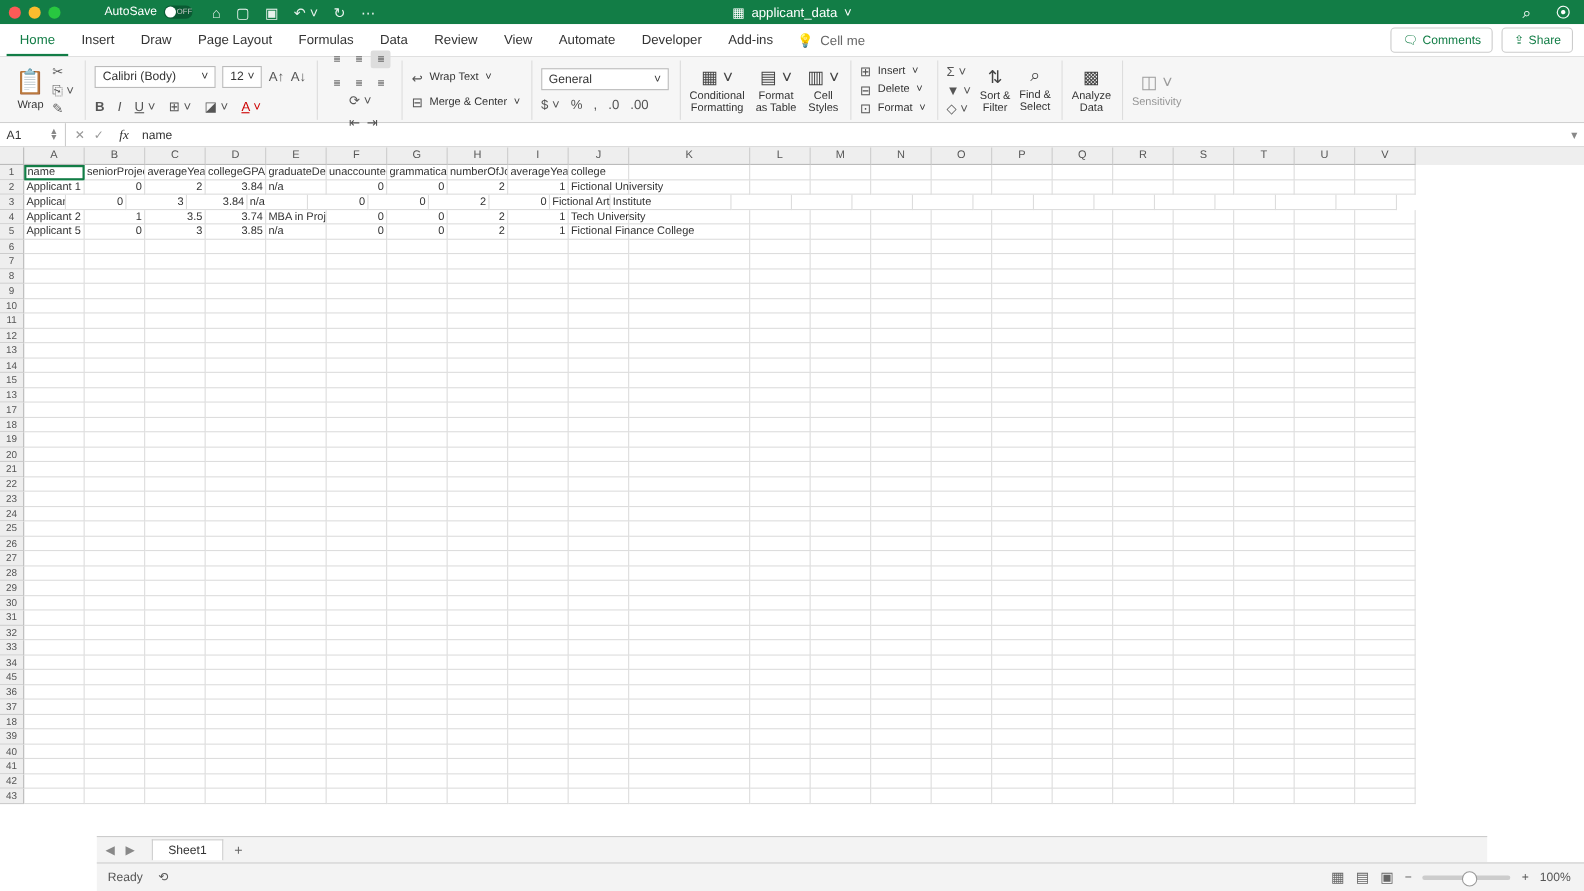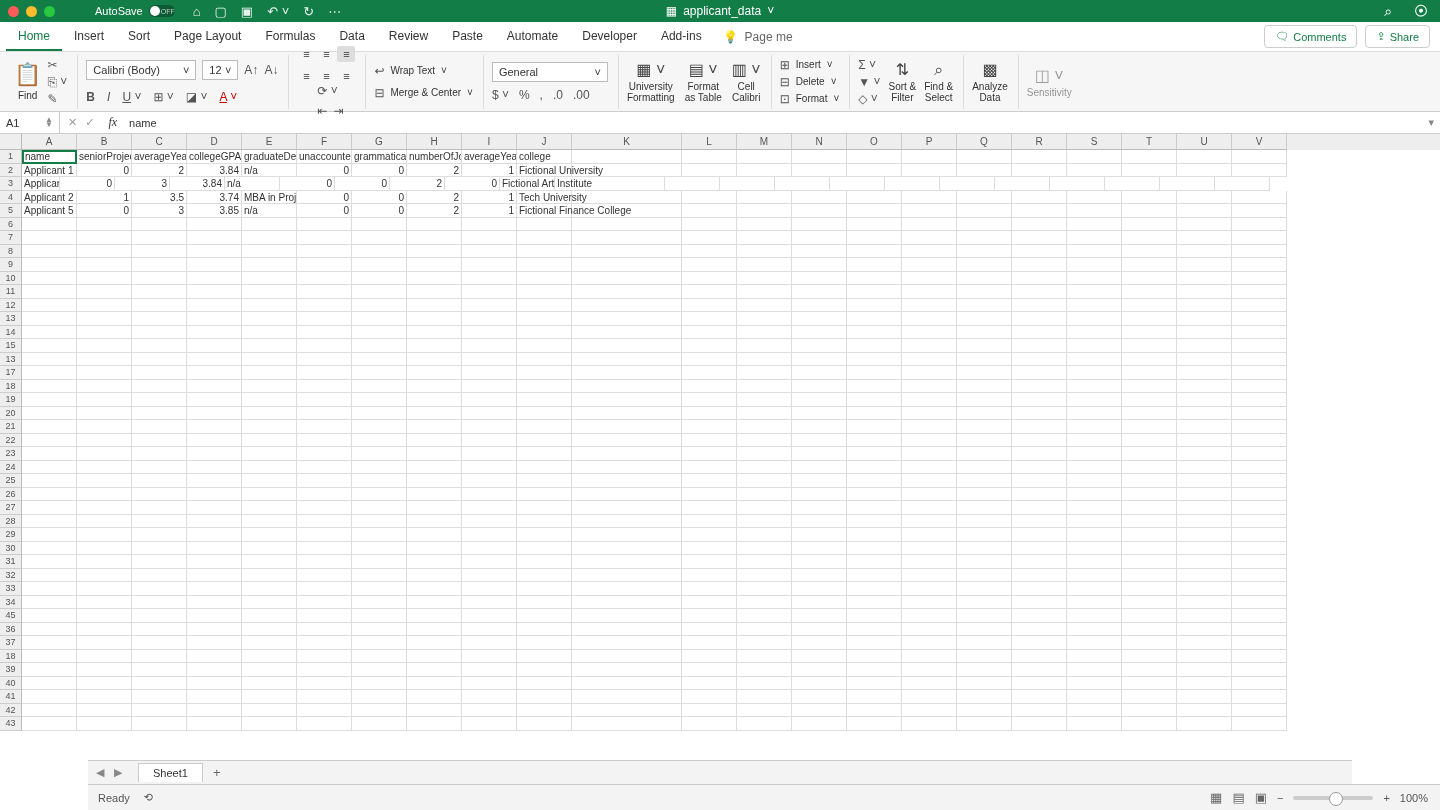--- a/index.html
+++ b/index.html
@@ -92,46 +92,46 @@
   <div class="topright">
     <span>⌕</span>
     <span>⦿</span>
   </div>
 </div>
 
 <div class="ribbonbar">
   <div class="tabs" id="tabs">
       <div class="tab active">Home</div>
       <div class="tab">Insert</div>
-      <div class="tab">Sort</div>
+      <div class="tab">Draw</div>
       <div class="tab">Page Layout</div>
       <div class="tab">Formulas</div>
       <div class="tab">Data</div>
       <div class="tab">Review</div>
-      <div class="tab">Paste</div>
+      <div class="tab">View</div>
       <div class="tab">Automate</div>
       <div class="tab">Developer</div>
       <div class="tab">Add-ins</div>
     </div>
   <div class="tellme">
     <span>💡</span>
-    <span>Page me</span>
+    <span>Cell me</span>
   </div>
   <div class="rbtns">
     <div class="rbtn">🗨 <span>Comments</span></div>
     <div class="rbtn">⇪ <span>Share</span></div>
   </div>
 </div>
 
 <div class="ribbon">
   <div class="grp sep">
     <div class="hstack">
       <div class="vstack" style="align-items:center">
         <span class="pastebig">📋</span>
-        <span class="lbl">Find</span>
+        <span class="lbl">Wrap</span>
       </div>
       <div class="clipside">
         <span class="smico">✂</span>
         <span class="smico">⎘ ˅</span>
         <span class="smico">✎</span>
       </div>
     </div>
   </div>
   <div class="grp sep">
     <div class="vstack" style="gap:10px">
@@ -196,32 +196,32 @@
         <span class="smico">,</span>
         <span class="smico">.0</span>
         <span class="smico">.00</span>
       </div>
     </div>
   </div>
   <div class="grp sep">
     <div class="hstack" style="gap:10px">
       <div class="vstack" style="align-items:center">
           <span class="ico">▦ ˅</span>
-          <span class="lbl" style="white-space:pre">University
+          <span class="lbl" style="white-space:pre">Conditional
 Formatting</span>
         </div>
       <div class="vstack" style="align-items:center">
           <span class="ico">▤ ˅</span>
           <span class="lbl" style="white-space:pre">Format
 as Table</span>
         </div>
       <div class="vstack" style="align-items:center">
           <span class="ico">▥ ˅</span>
           <span class="lbl" style="white-space:pre">Cell
-Calibri</span>
+Styles</span>
         </div>
     </div>
   </div>
   <div class="grp sep">
     <div class="vstack" style="gap:3px;align-items:flex-start">
       <div class="hstack"><span class="smico">⊞</span><span>Insert</span> ˅</div>
       <div class="hstack"><span class="smico">⊟</span><span>Delete</span> ˅</div>
       <div class="hstack"><span class="smico">⊡</span><span>Format</span> ˅</div>
     </div>
   </div>

